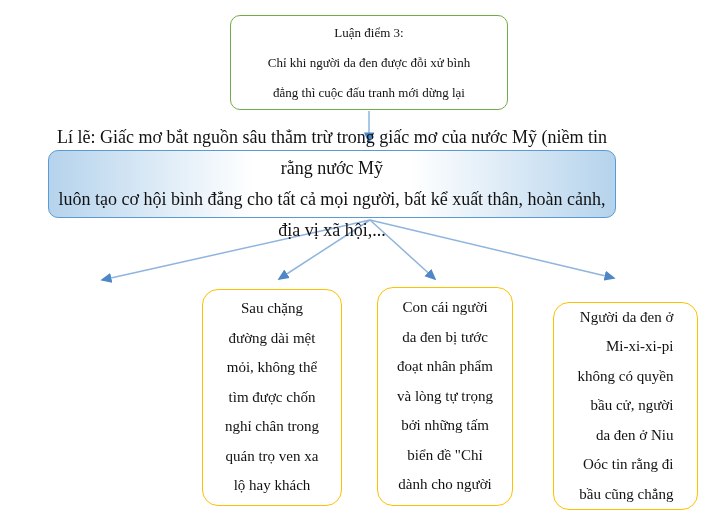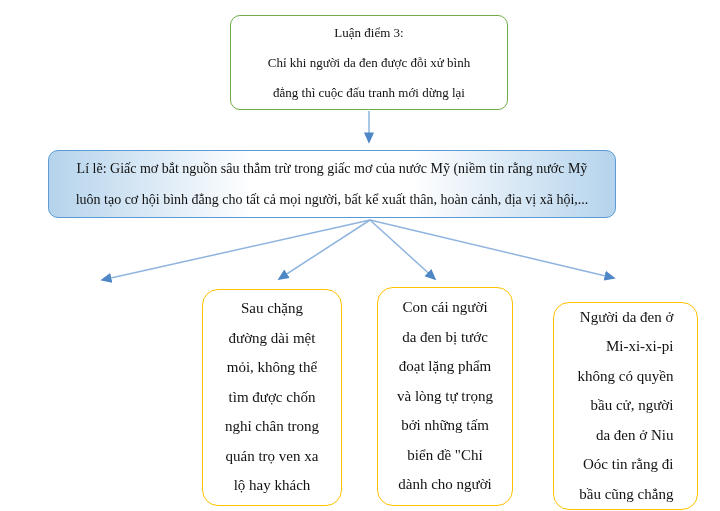--- a/index.html
+++ b/index.html
@@ -30,21 +30,21 @@
     line-height: 30px;
   }
   .mid-box {
     left: 48px; top: 150px; width: 568px; height: 68px;
     border: 1.6px solid var(--c-blue, #5B9BD5);
     border-radius: 10px;
     background: linear-gradient(90deg,
       var(--c-bluefill, #B5D3EC) 0%,
       #ffffff 36%, #ffffff 64%,
       var(--c-bluefill, #B5D3EC) 100%);
-    font-size: 14px;
+    font-size: 18px;
     line-height: 31px;
   }
   .leaf {
     border: 1.5px solid var(--c-gold, #FFC000);
     border-radius: 16px;
     font-size: 15px;
     line-height: 29.5px;
     padding: 4px 2px;
   }
   .leaf-1 { left: 30px;  top: 289px; width: 139px; height: 212px; }
@@ -100,21 +100,21 @@
 mỏi, không thể
 tìm được chốn
 nghỉ chân trong
 quán trọ ven xa
 lộ hay khách</div>
   </div>
 
   <div class="box leaf leaf-3">
     <div>Con cái người
 da đen bị tước
-đoạt lặng phẩm
+đoạt nhân phẩm
 và lòng tự trọng
 bởi những tấm
 biển đề "Chỉ
 dành cho người</div>
   </div>
 
   <div class="box leaf leaf-4">
     <div>Người da đen ở
 Mi-xi-xi-pi
 không có quyền

